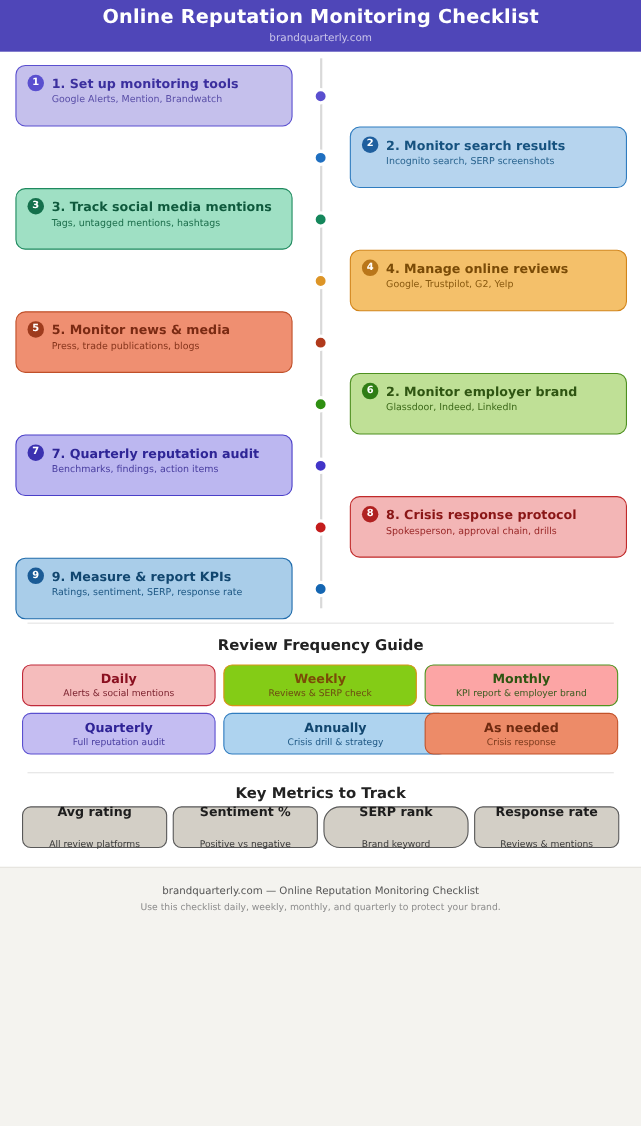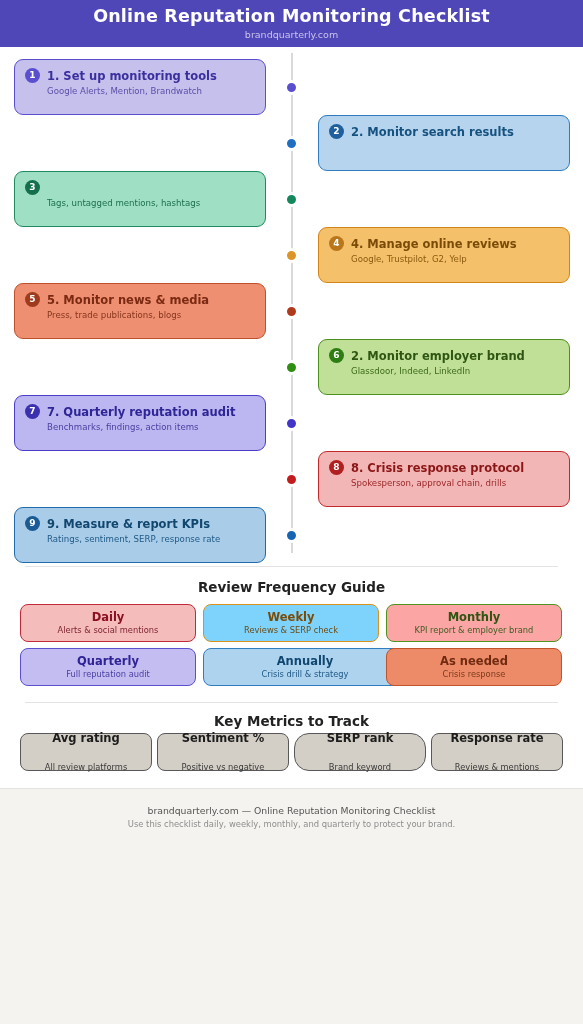--- a/index.html
+++ b/index.html
@@ -127,29 +127,31 @@
           <div class="marker" style="background: rgb(90, 79, 207);">
             <i style="background: rgb(90, 79, 207);"></i>
           </div>
         </div>
         <div class="row" style="top: 68px;">
           <div class="card right" style="background: rgb(182, 212, 238); border-color: rgb(47, 124, 191);">
             <div class="card-head">
               <div class="badge" style="background: rgb(31, 95, 158);">2</div>
               <div class="card-title" style="color: rgb(22, 82, 127);">2. Monitor search results</div>
             </div>
+            <div class="card-sub" style="color: rgb(43, 101, 144); margin-left: 22px;">Incognito search, SERP screenshots</div>
           </div>
           <div class="marker" style="background: rgb(31, 111, 192);">
             <i style="background: rgb(31, 111, 192);"></i>
           </div>
         </div>
         <div class="row" style="top: 124px;">
           <div class="card left" style="background: rgb(159, 224, 196); border-color: rgb(31, 138, 95);">
             <div class="card-head">
               <div class="badge" style="background: rgb(20, 112, 76);">3</div>
+              <div class="card-title" style="color: rgb(15, 90, 61);">3. Track social media mentions</div>
             </div>
             <div class="card-sub" style="color: rgb(29, 110, 76); margin-left: 22px;">Tags, untagged mentions, hashtags</div>
           </div>
           <div class="marker" style="background: rgb(21, 135, 92);">
             <i style="background: rgb(21, 135, 92);"></i>
           </div>
         </div>
         <div class="row" style="top: 180px;">
           <div class="card right" style="background: rgb(244, 192, 106); border-color: rgb(210, 133, 27);">
             <div class="card-head">
@@ -225,21 +227,21 @@
       </div>
   </div>
 
   <div class="divider" style="top:566px"></div>
   <div class="section-title" style="top:579px">Review Frequency Guide</div>
   <div id="frequency-chips">
       <div class="chip" style="left: 20px; top: 604px; width: 176px; background: rgb(245, 188, 188); border-color: rgb(192, 42, 58);">
         <div class="chip-label" style="color: rgb(138, 16, 32);">Daily</div>
         <div class="chip-sub" style="color: rgb(125, 36, 48);">Alerts &amp; social mentions</div>
       </div>
-      <div class="chip" style="left: 203px; top: 604px; width: 176px; background: #7dd3fc; border-color: rgb(217, 147, 27);">
+      <div class="chip" style="left: 203px; top: 604px; width: 176px; background: #84cc16; border-color: rgb(217, 147, 27);">
         <div class="chip-label" style="color: rgb(122, 75, 7);">Weekly</div>
         <div class="chip-sub" style="color: rgb(109, 74, 18);">Reviews &amp; SERP check</div>
       </div>
       <div class="chip" style="left: 386px; top: 604px; width: 176px; background: #fca5a5; border-color: rgb(79, 148, 32);">
         <div class="chip-label" style="color: rgb(47, 85, 18);">Monthly</div>
         <div class="chip-sub" style="color: rgb(59, 92, 32);">KPI report &amp; employer brand</div>
       </div>
       <div class="chip" style="left: 20px; top: 648px; width: 176px; background: rgb(196, 189, 242); border-color: rgb(90, 79, 207);">
         <div class="chip-label" style="color: rgb(47, 35, 150);">Quarterly</div>
         <div class="chip-sub" style="color: rgb(74, 63, 160);">Full reputation audit</div>

